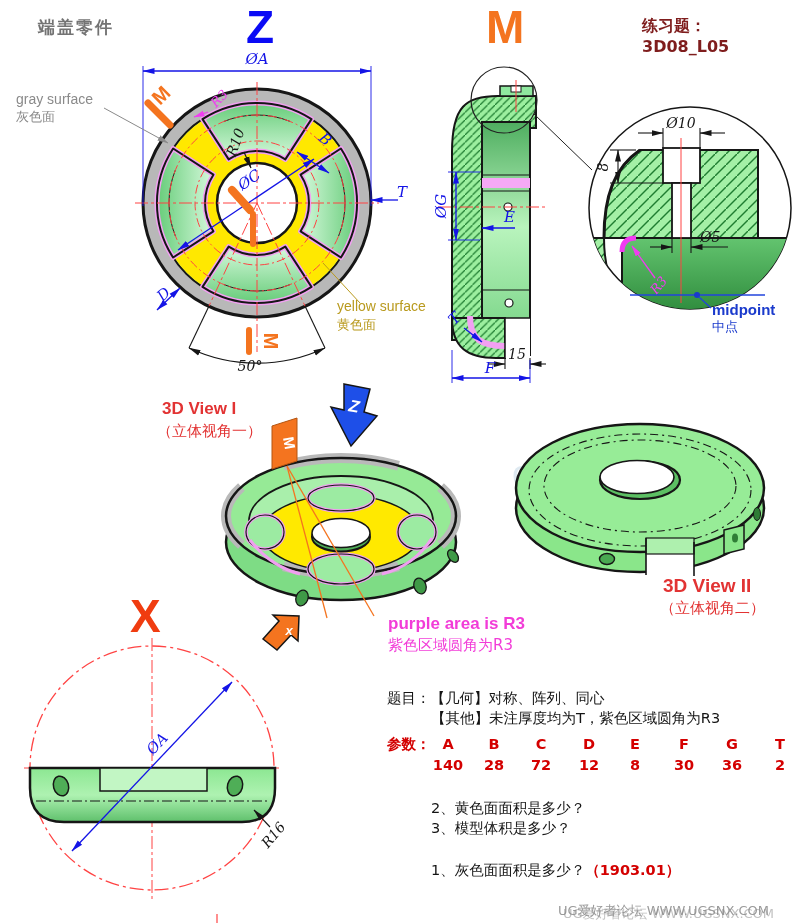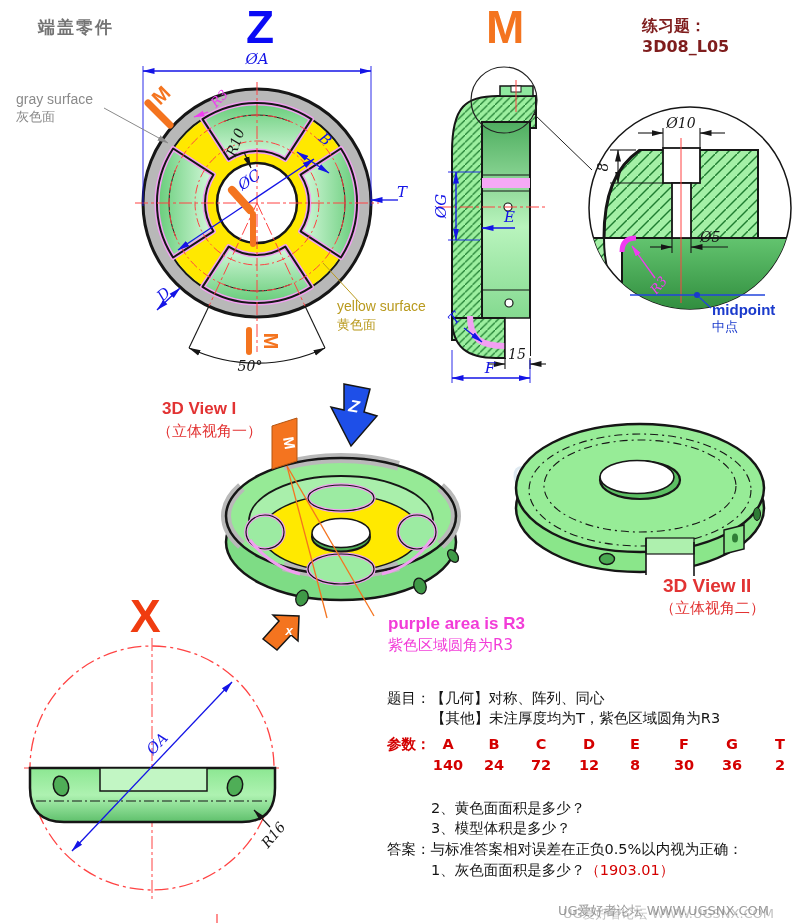--- a/index.html
+++ b/index.html
@@ -31,21 +31,21 @@
   .bigx{font:bold 46px "Liberation Sans",sans-serif;fill:#f03c10;}
   .dim{stroke:#1414e6;stroke-width:1.3;fill:none;}
   .ext{stroke:#1414e6;stroke-width:0.9;fill:none;}
   .blk{stroke:#161616;stroke-width:1.1;fill:none;}
   .cl{stroke:#ff4343;stroke-width:1;fill:none;stroke-dasharray:13 3 3 3;}
   
   .prob{position:absolute;left:378px;top:688px;width:414px;height:236px;
         font:14.5px/20px "DejaVu Sans","Liberation Sans",sans-serif;color:#141414;margin-left:9px;}
   .prob .row{position:absolute;left:0;white-space:nowrap;}
   .lblred{color:#d40000;font-weight:bold;}
-  .ansred{color:#d40000;font-weight:normal;}
+  .ansred{color:#d40000;font-weight:bold;}
   .pcol{position:absolute;width:40px;text-align:center;color:#d40000;font-weight:bold;}
   .wmfoot{position:absolute;font:13px "DejaVu Sans",sans-serif;color:#8f8f8f;white-space:nowrap;}
 </style>
 </head>
 <body>
 
 <div class="page">
 
 <svg width="792" height="924" viewBox="0 0 792 924">
   <defs>
@@ -331,37 +331,34 @@
       <span class="pcol" style="left:87px">B</span>
       <span class="pcol" style="left:134px">C</span>
       <span class="pcol" style="left:182px">D</span>
       <span class="pcol" style="left:228px">E</span>
       <span class="pcol" style="left:277px">F</span>
       <span class="pcol" style="left:325px">G</span>
       <span class="pcol" style="left:373px">T</span>
     </div>
     <div class="row" style="top:67px;width:414px">
       <span class="pcol" style="left:41px">140</span>
-      <span class="pcol" style="left:87px">24</span>
+      <span class="pcol" style="left:87px">28</span>
       <span class="pcol" style="left:134px">72</span>
       <span class="pcol" style="left:182px">12</span>
       <span class="pcol" style="left:228px">8</span>
       <span class="pcol" style="left:277px">30</span>
       <span class="pcol" style="left:325px">36</span>
       <span class="pcol" style="left:373px">2</span>
     </div>
     <div class="row" style="top:110px;left:44px">
       <span>2、黄色面面积是多少？</span>
     </div>
     <div class="row" style="top:130px;left:44px">
       <span>3、模型体积是多少？</span>
     </div>
-    <div class="row" style="top:151px">
-      <span>答案：</span><span>与标准答案相对误差在正负0.5%以内视为正确：</span>
-    </div>
     <div class="row" style="top:172px;left:44px">
       <span>1、灰色面面积是多少？</span><span class="ansred">（1903.01）</span>
     </div>
   </div>
 
   <div class="wmfoot" style="left:558px;top:902px;opacity:.9">UG爱好者论坛 WWW.UGSNX.COM</div>
   <div class="wmfoot" style="left:563px;top:905px;opacity:.55">UG爱好者论坛 WWW.UGSNX.COM</div>
 </div>
 
 </body></html>

